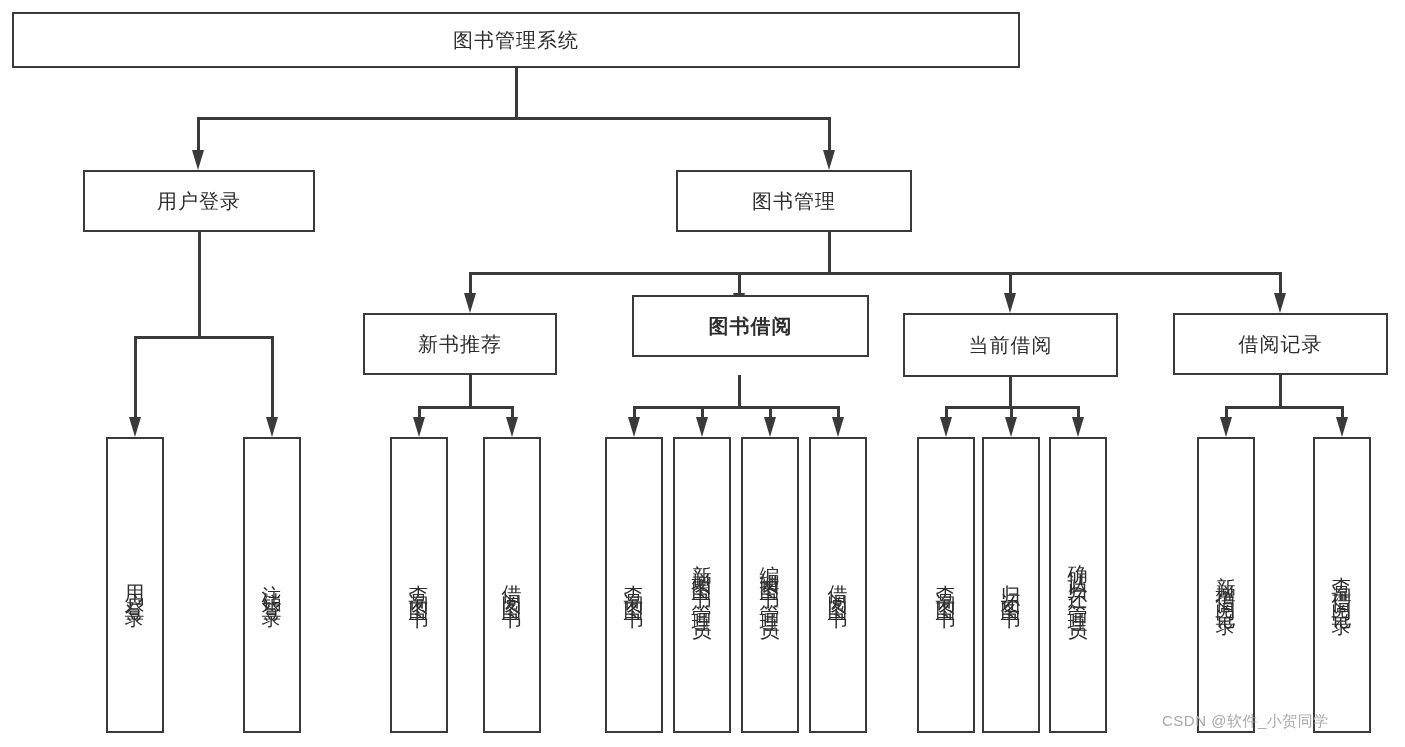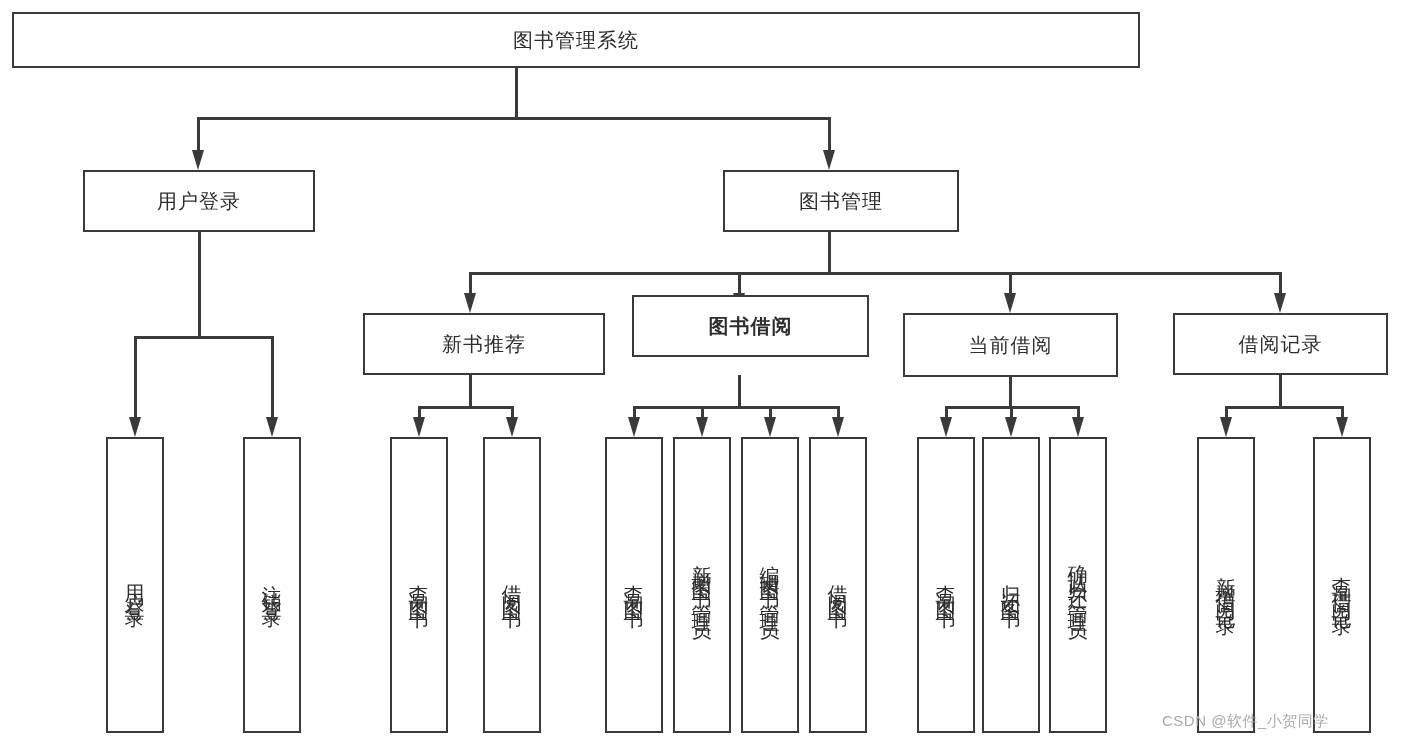--- a/index.html
+++ b/index.html
@@ -52,43 +52,43 @@
     font-size:15px;letter-spacing:0.5px;
     color:var(--watermark);
     z-index:3;white-space:nowrap;
   }
 </style>
 </head>
 <body>
 
 <div class="canvas">
 
-  <div class="node" style="left:12px;top:12px;width:1128px;height:56px;">图书管理系统</div>
+  <div class="node" style="left:12px;top:12px;width:1008px;height:56px;">图书管理系统</div>
 
   <div class="vline" style="left:515px;top:68px;height:49px;"></div>
   <div class="hline" style="left:198px;top:117px;width:632px;"></div>
   <div class="arrow" style="left:192px;top:117px;height:53px;"></div>
   <div class="arrow" style="left:823px;top:117px;height:53px;"></div>
 
   <div class="node" style="left:83px;top:170px;width:232px;height:62px;">用户登录</div>
-  <div class="node" style="left:723px;top:170px;width:236px;height:62px;">图书管理</div>
+  <div class="node" style="left:676px;top:170px;width:236px;height:62px;">图书管理</div>
 
   <div class="vline" style="left:198px;top:232px;height:104px;"></div>
   <div class="hline" style="left:135px;top:336px;width:139px;"></div>
   <div class="arrow" style="left:129px;top:336px;height:101px;"></div>
   <div class="arrow" style="left:266px;top:336px;height:101px;"></div>
 
   <div class="vline" style="left:828px;top:232px;height:40px;"></div>
   <div class="hline" style="left:470px;top:272px;width:811px;"></div>
   <div class="arrow" style="left:464px;top:272px;height:41px;"></div>
   <div class="arrow" style="left:733px;top:272px;height:41px;"></div>
   <div class="arrow" style="left:1004px;top:272px;height:41px;"></div>
   <div class="arrow" style="left:1274px;top:272px;height:41px;"></div>
 
-  <div class="node" style="left:363px;top:313px;width:242px;height:62px;">新书推荐</div>
+  <div class="node" style="left:363px;top:313px;width:194px;height:62px;">新书推荐</div>
   <div class="node" style="left:632px;top:295px;width:237px;height:62px;font-weight:bold;">图书借阅</div>
   <div class="node" style="left:903px;top:313px;width:215px;height:64px;">当前借阅</div>
   <div class="node" style="left:1173px;top:313px;width:215px;height:62px;">借阅记录</div>
 
   <div class="vline" style="left:469px;top:375px;height:31px;"></div>
   <div class="hline" style="left:419px;top:406px;width:94px;"></div>
   <div class="arrow" style="left:413px;top:406px;height:31px;"></div>
   <div class="arrow" style="left:506px;top:406px;height:31px;"></div>
 
   <div class="vline" style="left:738px;top:375px;height:31px;"></div>

